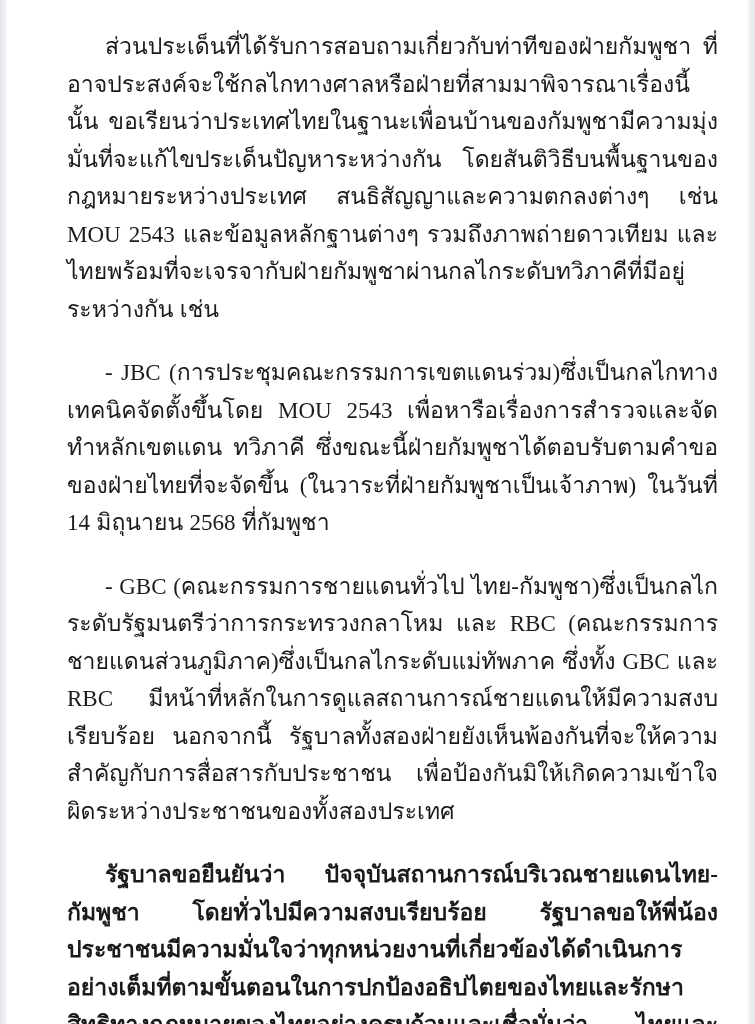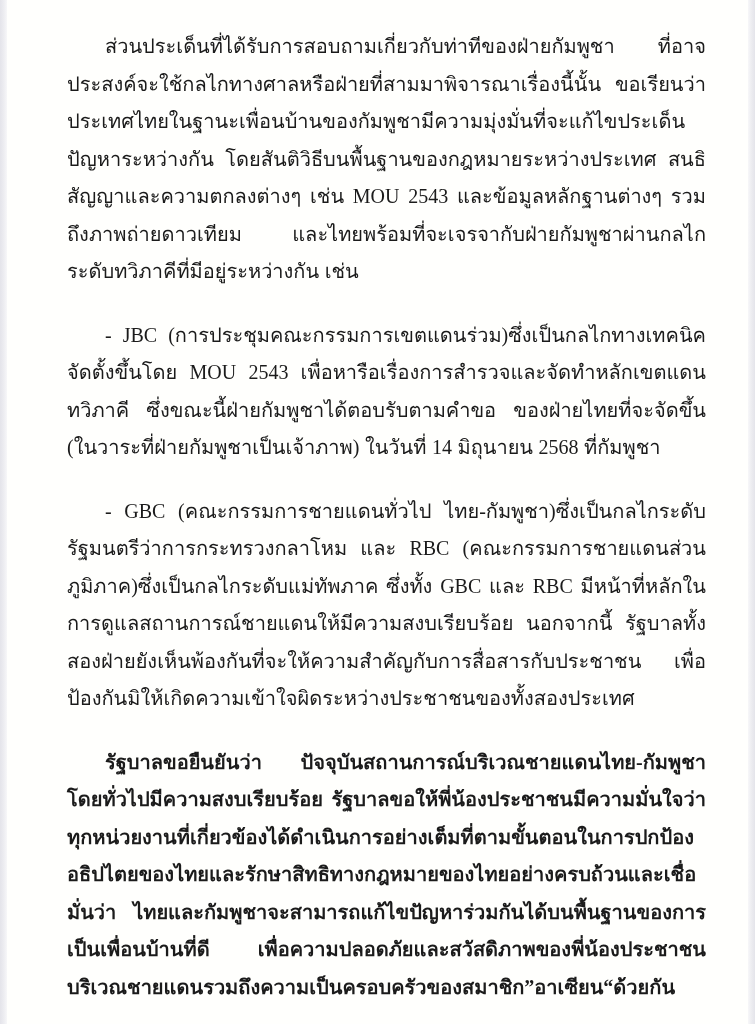--- a/index.html
+++ b/index.html
@@ -46,26 +46,26 @@
   }
   .doc-body {
     position: absolute;
     top: 0;
     left: 60px;
     width: 651px;
     padding-top: 28px;
     box-sizing: border-box;
   }
   .para {
-    font-size: 20px;
+    font-size: 23px;
     line-height: 37.5px;
     color: #1b1b1b;
     text-align: justify;
     text-justify: inter-word;
-    margin: 0 12px 12px 0;
+    margin: 0 0 12px 0;
     word-spacing: 0.5px;
   }
   .para.indent {
     text-indent: 38px;
   }
   .para.gap-before {
     margin-top: 26px;
   }
   .para.bold {
     font-weight: bold;

